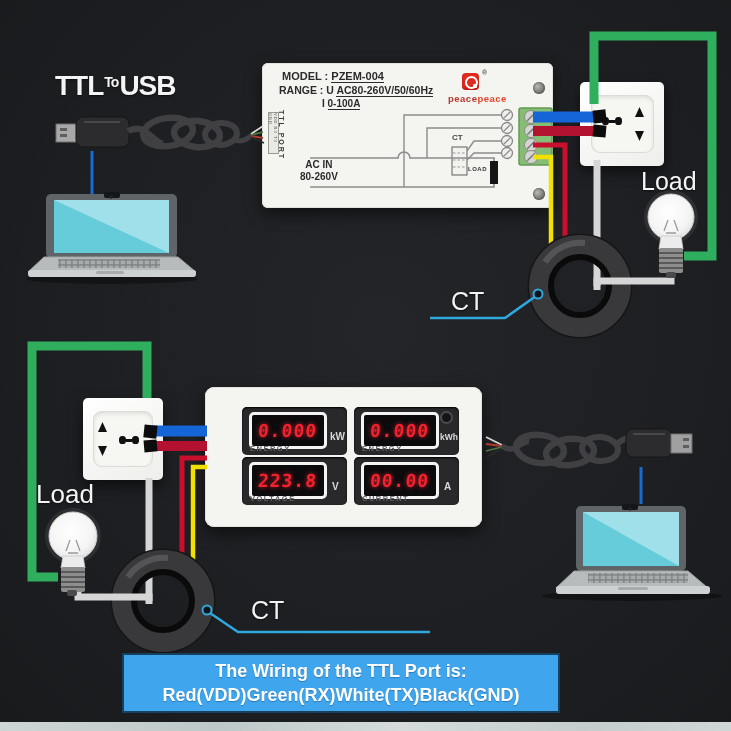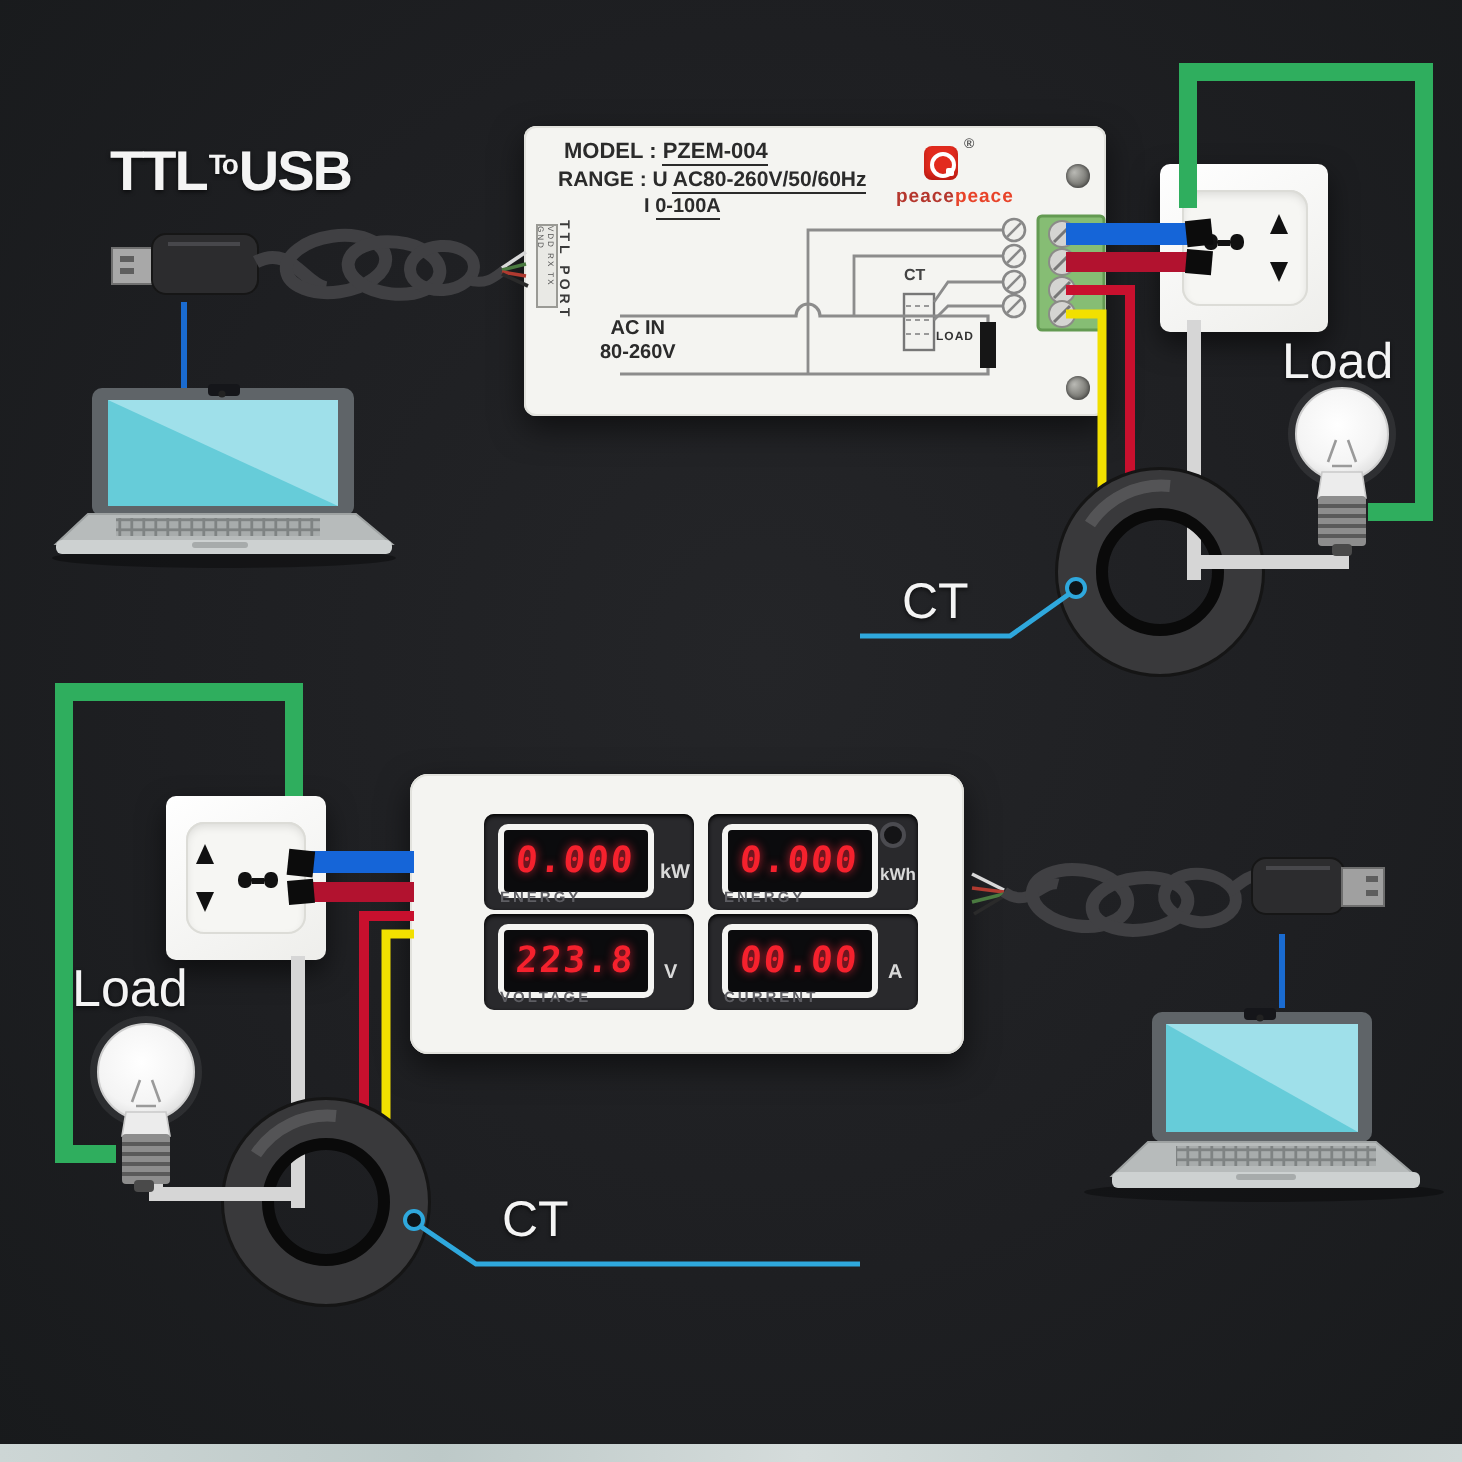--- a/index.html
+++ b/index.html
@@ -420,15 +420,19 @@
 
   <div class="biglabel" style="left:641px;top:167px;font-size:25px;font-weight:normal;">Load</div>
 
   <div class="biglabel" style="left:451px;top:287px;font-size:25px;font-weight:normal;">CT</div>
 
 
   <div class="biglabel" style="left:36px;top:479px;font-size:26px;font-weight:normal;">Load</div>
 
   <div class="biglabel" style="left:251px;top:596px;font-size:25px;font-weight:normal;">CT</div>
 
+  <div class="banner">
+    <div>The Wiring of the TTL Port is:</div>
+    <div>Red(VDD)Green(RX)White(TX)Black(GND)</div>
+  </div>
 
   <div class="bottom-strip"></div>
 </div>
 
 </body></html>

